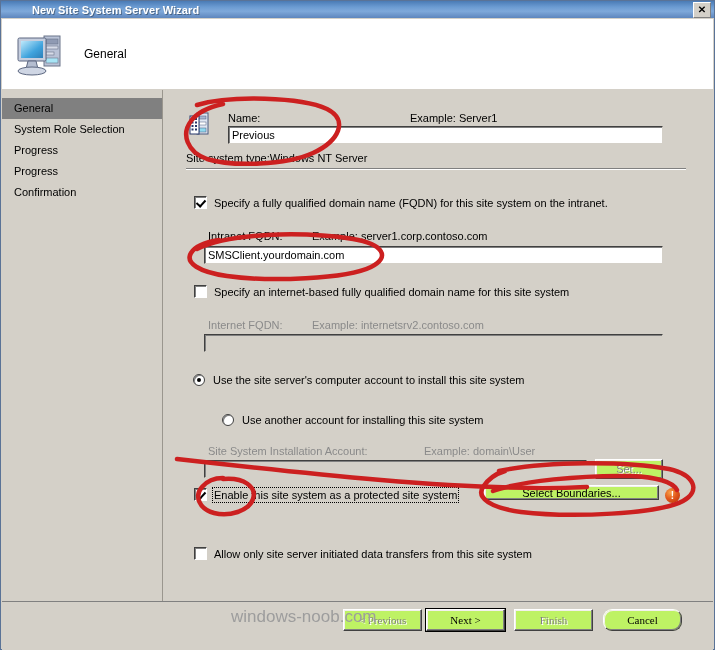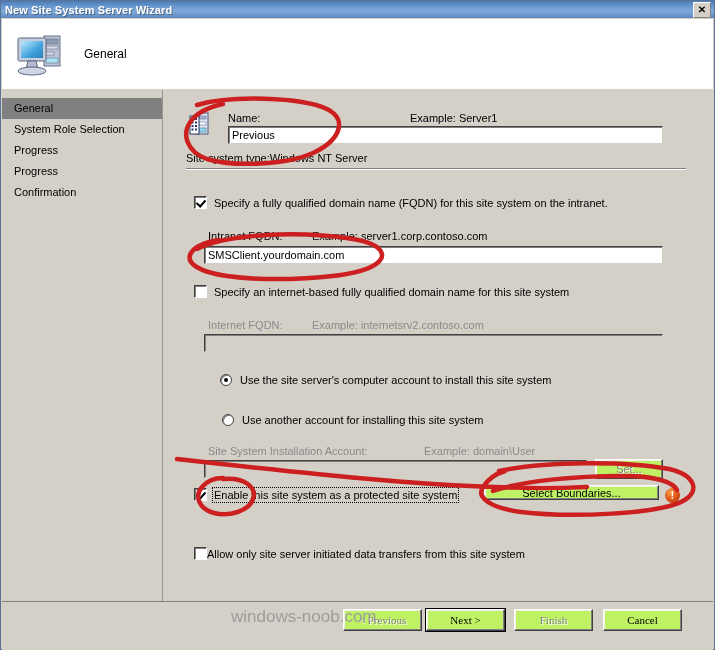--- a/index.html
+++ b/index.html
@@ -34,20 +34,21 @@
   }
   #titlebar .title-text {
     color: #ffffff;
     font-weight: bold;
     font-size: 11px;
     padding-left: 4px;
     letter-spacing: 0.1px;
     text-shadow: 1px 1px 0 rgba(0,0,0,0.35);
     flex: 1;
     white-space: nowrap;
+    margin-left: 27px;
   }
   #close-btn {
     width: 16px;
     height: 14px;
     margin-right: 3px;
     background: #d4d0c8;
     border: 1px solid;
     border-color: #ffffff #808080 #808080 #ffffff;
     display: flex;
     align-items: center;
@@ -338,21 +339,21 @@
 
       <div style="position:absolute;left:30px;top:195px;display:flex;align-items:center;gap:7px;">
         <span class="checkbox"></span>
         <span class="lbl">Specify an internet-based fully qualified domain name for this site system</span>
       </div>
 
       <div class="lbl dim" style="position:absolute;left:44px;top:229px;">Internet FQDN:</div>
       <div class="lbl dim" style="position:absolute;left:148px;top:229px;">Example: internetsrv2.contoso.com</div>
       <div class="textbox disabled" style="position:absolute;left:40px;top:244px;width:459px;height:18px;"></div>
 
-      <div style="position:absolute;left:44px;top:284px;display:flex;gap:8px;padding-left:12px;">
+      <div style="position:absolute;left:17px;top:284px;display:flex;gap:8px;padding-left:12px;">
         <span class="radio checked"></span>
         <span class="lbl">Use the site server's computer account to install this site system</span>
       </div>
 
       <div style="position:absolute;left:30px;top:324px;display:flex;align-items:center;gap:8px;padding-left:28px;">
         <span class="radio"></span>
         <span class="lbl">Use another account for installing this site system</span>
       </div>
 
       <div class="lbl dim" style="position:absolute;left:44px;top:355px;">Site System Installation Account:</div>
@@ -362,33 +363,33 @@
 
       <div style="position:absolute;left:30px;top:398px;display:flex;align-items:center;gap:7px;">
         <span class="checkbox checked"></span>
         <span class="lbl focusdots">Enable this site system as a protected site system</span>
       </div>
       <div class="btn" style="position:absolute;left:320px;top:395px;width:175px;height:15px;">Select Boundaries...</div>
       <div class="errico" style="position:absolute;left:501px;top:398px;">
         <span>!</span>
       </div>
 
-      <div style="position:absolute;left:30px;top:457px;display:flex;align-items:center;">
+      <div style="position:absolute;left:30px;top:457px;display:flex;align-items:center;gap:7px;">
         <span class="checkbox"></span>
         <span class="lbl">Allow only site server initiated data transfers from this site system</span>
       </div>
 
     </div>
   </div>
 
   <div id="footer">
     <div class="btn disabled" style="position:absolute;left:341px;top:7px;width:79px;height:22px;">&lt; Previous</div>
     <div class="btn default" style="position:absolute;left:424px;top:7px;width:79px;height:22px;">Next &gt;</div>
     <div class="btn disabled" style="position:absolute;left:512px;top:7px;width:79px;height:22px;">Finish</div>
-    <div class="btn" style="position:absolute;left:601px;top:7px;width:79px;height:22px;">Cancel</div>
+    <div class="btn" style="position:absolute;left:601px;top:7px;width:79px;height:22px;border-radius:9px;">Cancel</div>
   </div>
 
   <div id="watermark">windows-noob.com</div>
 
   <svg id="annotations" viewBox="0 0 715 650">
     <g fill="none" stroke="#cc2020" stroke-width="4.5" stroke-linecap="round">
 
       <path d="M196 104 C 230 94, 300 96, 326 108 C 348 119, 338 140, 312 152
                C 285 164, 232 166, 206 158 C 186 151, 180 133, 190 120
                C 196 112, 208 106, 222 103"></path>

